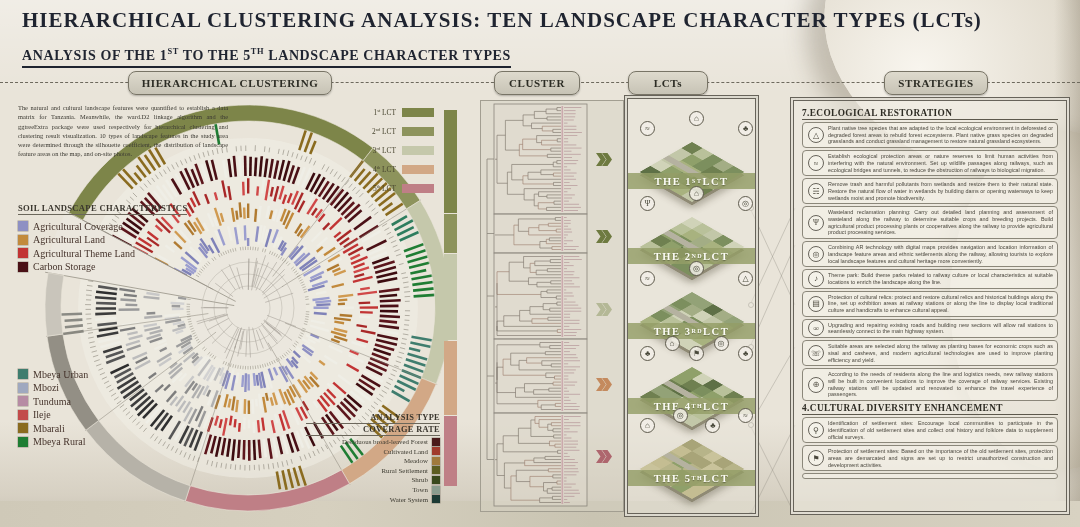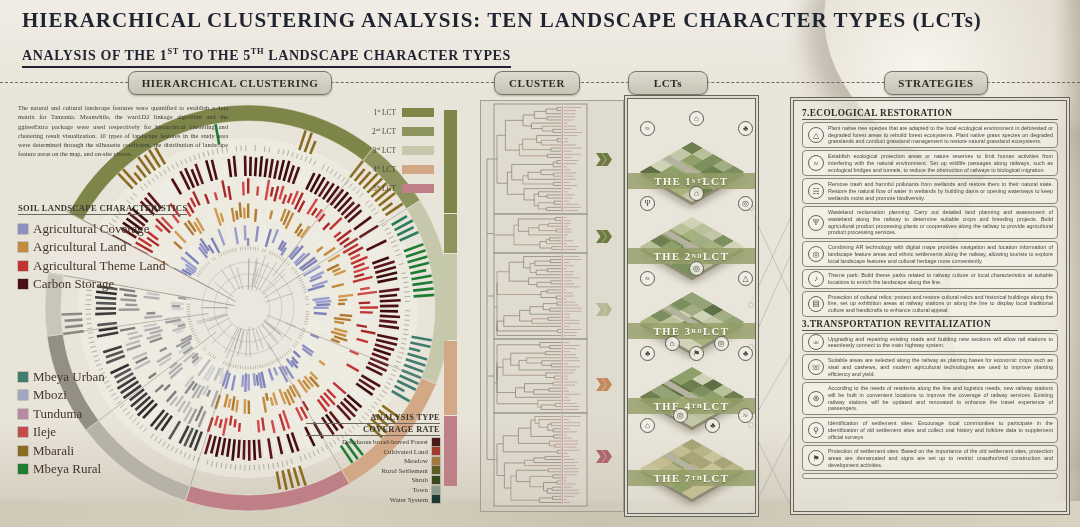--- a/index.html
+++ b/index.html
@@ -31,21 +31,21 @@
   .pill.p0{left:128px;width:202px}.pill.p1{left:494px;width:84px}
   .pill.p2{left:628px;width:78px}.pill.p3{left:884px;width:102px}
 
   
   .intro{position:absolute;left:18px;top:103px;width:210px;font-size:6.4px;line-height:1.45;
          text-align:justify;color:#3c3a33;z-index:3}
   .leg-title{font-size:8.6px;font-weight:700;letter-spacing:.3px;color:#3a362e;
              border-bottom:1px solid #6b675b;display:inline-block;padding-bottom:1px;margin-bottom:3px}
   .leg-row{display:flex;align-items:center;margin:2.5px 0}
   .leg-sq{width:10px;height:10px;margin-right:5px;flex:0 0 auto;box-shadow:0 0 0 .5px rgba(60,50,40,.4)}
-  .leg-lab{font-size:13px;color:#46342c}
+  .leg-lab{font-size:10px;color:#46342c}
   #soil-legend{position:absolute;left:18px;top:197px;z-index:3}
   #tazara-legend{position:absolute;left:18px;top:366px;z-index:3}
   #tazara-legend .leg-title{line-height:1.25}
   #lct-legend{position:absolute;left:350px;top:108px;z-index:3}
   #lct-legend .row{display:flex;align-items:center;margin:0 0 9.5px 0}
   #lct-legend .lab{width:46px;text-align:right;font-size:7.4px;color:#47442f;margin-right:6px}
   #lct-legend .bar{width:32px;height:9px}
   #land-legend{position:absolute;left:306px;top:413px;width:134px;z-index:3}
   #land-legend .leg-title{display:block;text-align:right;border-bottom:1px solid #6b675b;font-size:8.4px;margin:0 0 1px 0;padding-bottom:1px}
   #land-legend .row{display:flex;align-items:center;justify-content:flex-end;margin:1.6px 0}
@@ -1859,21 +1859,21 @@
       <div class="patch" style="left: 40%; top: 80%; width: 20%; height: 20%; background: rgb(201, 195, 155);"></div>
       <div class="patch" style="left: 60%; top: 80%; width: 20%; height: 20%; background: rgb(143, 160, 106);"></div>
       <div class="patch" style="left: 80%; top: 80%; width: 20%; height: 20%; background: rgb(196, 189, 146);"></div>
       <div class="patch" style="left: 0px; top: 44%; width: 100%; height: 11%; background: rgb(181, 178, 160);"></div>
     </div>
     <div class="mini-icon" style="left: 12px; top: 319px;">⌂</div>
     <div class="mini-icon" style="left: 44.6667px; top: 309px;">◎</div>
     <div class="mini-icon" style="left: 77.3333px; top: 319px;">♣</div>
     <div class="mini-icon" style="left: 110px; top: 309px;">≈</div>
     <div class="banner" style="top: 371px;">
-      <span>THE 7</span>
+      <span>THE 5</span>
       <span class="sup">TH</span>
       <span> LCT</span>
     </div>
   </div>
 <svg id="connect-lines" width="55" height="420">
     <line x1="5" y1="113" x2="50" y2="210" stroke="#8a867c" stroke-width="0.7" opacity="0.5"></line>
     <line x1="5" y1="210" x2="50" y2="113" stroke="#8a867c" stroke-width="0.7" opacity="0.5"></line>
     <line x1="5" y1="252" x2="50" y2="150" stroke="#8a867c" stroke-width="0.7" opacity="0.5"></line>
     <line x1="5" y1="330" x2="50" y2="420" stroke="#8a867c" stroke-width="0.7" opacity="0.5"></line>
     <line x1="5" y1="420" x2="50" y2="330" stroke="#8a867c" stroke-width="0.7" opacity="0.5"></line>
@@ -1908,33 +1908,33 @@
       <div class="txt">Combining AR technology with digital maps provides navigation and location information of landscape feature areas and ethnic settlements along the railway, allowing tourists to explore local landscape features and cultural heritage more conveniently.</div>
     </div>
     <div class="strat-item">
       <div class="strat-icon">♪</div>
       <div class="txt">Theme park: Build theme parks related to railway culture or local characteristics at suitable locations to enrich the landscape along the line.</div>
     </div>
     <div class="strat-item">
       <div class="strat-icon">▤</div>
       <div class="txt">Protection of cultural relics: protect and restore cultural relics and historical buildings along the line, set up exhibition areas at railway stations or along the line to display local traditional culture and handicrafts to enhance cultural appeal.</div>
     </div>
-    <div class="sec-head">3.TRANSPORTATION REVITALIZATION</div>
     <div class="strat-item">
       <div class="strat-icon">∞</div>
       <div class="txt">Upgrading and repairing existing roads and building new sections will allow rail stations to seamlessly connect to the main highway system.</div>
     </div>
     <div class="strat-item">
       <div class="strat-icon">☏</div>
       <div class="txt">Suitable areas are selected along the railway as planting bases for economic crops such as sisal and cashews, and modern agricultural technologies are used to improve planting efficiency and yield.</div>
     </div>
     <div class="strat-item">
       <div class="strat-icon">⊕</div>
       <div class="txt">According to the needs of residents along the line and logistics needs, new railway stations will be built in convenient locations to improve the coverage of railway services. Existing railway stations will be updated and renovated to enhance the travel experience of passengers.</div>
     </div>
+    <div class="sec-head">4.CULTURAL DIVERSITY ENHANCEMENT</div>
     <div class="strat-item">
       <div class="strat-icon">⚲</div>
       <div class="txt">Identification of settlement sites: Encourage local communities to participate in the identification of old settlement sites and collect oral history and folklore data to supplement official surveys.</div>
     </div>
     <div class="strat-item">
       <div class="strat-icon">⚑</div>
       <div class="txt">Protection of settlement sites: Based on the importance of the old settlement sites, protection areas are demarcated and signs are set up to restrict unauthorized construction and development activities.</div>
     </div>
     <div class="strat-item"></div>
   </div>

